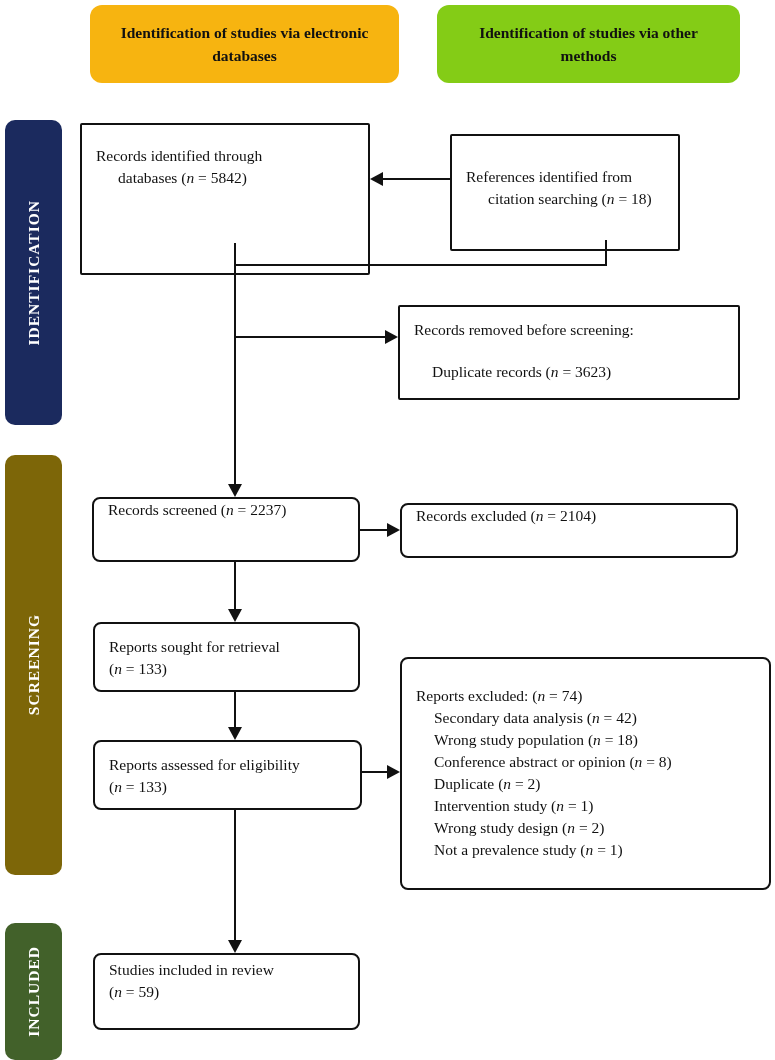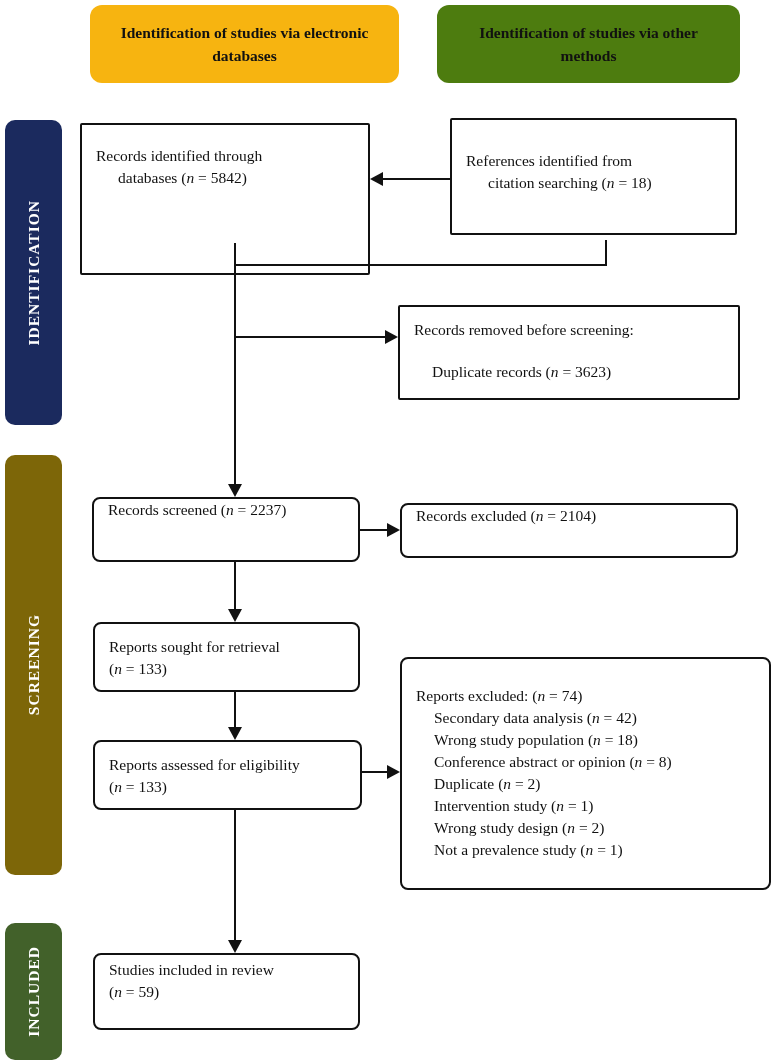--- a/index.html
+++ b/index.html
@@ -37,40 +37,40 @@
   .head-down{position:absolute;width:0;height:0;border-left:7px solid transparent;border-right:7px solid transparent;border-top:13px solid #111;}
   .head-right{position:absolute;width:0;height:0;border-top:7px solid transparent;border-bottom:7px solid transparent;border-left:13px solid #111;}
   .head-left{position:absolute;width:0;height:0;border-top:7px solid transparent;border-bottom:7px solid transparent;border-right:13px solid #111;}
 </style>
 </head>
 <body>
 
 <div id="stage">
 
   <div class="hdr" style="left: 90px; top: 5px; width: 309px; height: 78px; background-color: rgb(247, 180, 16);">Identification of studies via electronic databases</div>
-  <div class="hdr" style="left: 437px; top: 5px; width: 303px; height: 78px; background-color: #4d7c0f;">Identification of studies via other methods</div>
+  <div class="hdr" style="left: 437px; top: 5px; width: 303px; height: 78px; background-color: #84cc16;">Identification of studies via other methods</div>
 
   <div class="stagebar" style="top: 120px; height: 305px; background-color: rgb(27, 42, 94);">
     <span>IDENTIFICATION</span>
   </div>
   <div class="stagebar" style="top: 455px; height: 420px; background-color: rgb(125, 102, 8);">
     <span>SCREENING</span>
   </div>
   <div class="stagebar" style="top: 923px; height: 137px; background-color: rgb(66, 97, 42);">
     <span>INCLUDED</span>
   </div>
 
   <div class="fbox sq" style="left:80px;top:123px;width:290px;height:152px;padding:20px 10px 0 14px;">
     <div class="hang" style="padding-left:22px;text-indent:-22px;">
       <span>Records identified through</span><br>
       <span>databases (<i>n</i> = 5842)</span>
     </div>
   </div>
 
-  <div class="fbox sq" style="left:450px;top:118px;width:287px;height:117px;padding:30px 10px 15px 14px;">
+  <div class="fbox sq" style="left:450px;top:134px;width:230px;height:117px;padding:30px 10px 15px 14px;">
     <div style="padding-left:22px;text-indent:-22px;">
       <span>References identified from</span><br>
       <span>citation searching (<i>n</i> = 18)</span>
     </div>
   </div>
 
   <div class="fbox sq" style="left:398px;top:305px;width:342px;height:95px;padding:12px 10px 0 14px;">
     <div>Records removed before screening:</div>
     <div class="ind" style="margin-top:20px;">Duplicate records (<i>n</i> = 3623)</div>
   </div>

